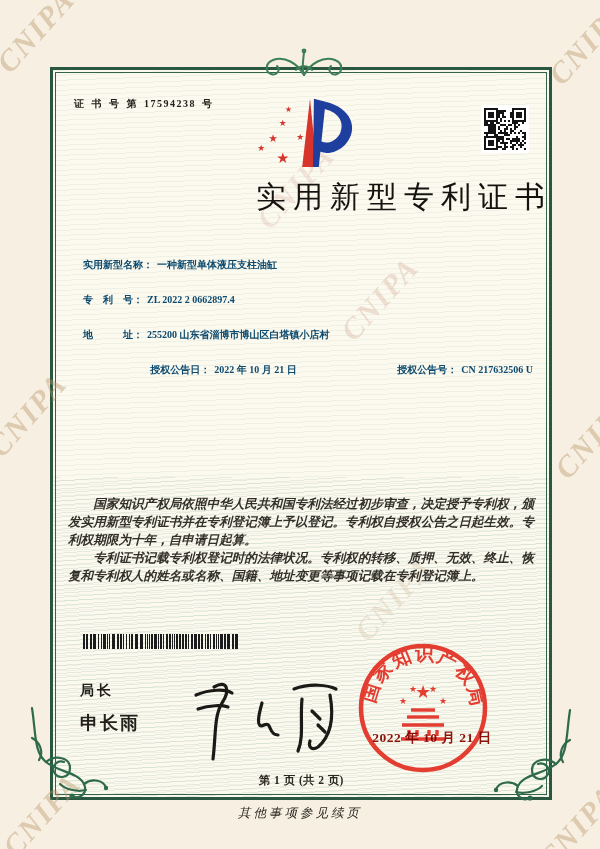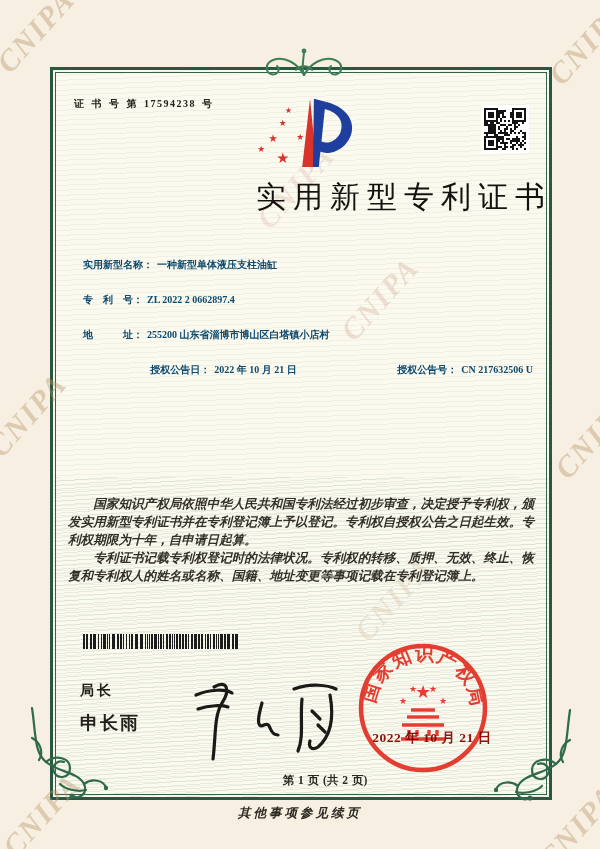--- a/index.html
+++ b/index.html
@@ -70,24 +70,24 @@
 
   .signature{position:absolute;left:118px;top:604px;width:185px;height:95px;}
 
   .seal{position:absolute;left:305px;top:573px;width:136px;height:136px;
       mix-blend-mode:multiply;opacity:0.94;}
   .seal-date{position:absolute;left:296px;top:662px;width:172px;text-align:center;
       font-size:13.5px;font-weight:bold;color:#8e130b;letter-spacing:0.5px;
       mix-blend-mode:multiply;}
 
   .page-number{position:absolute;left:0;top:706px;width:100%;text-align:center;
-      font-size:11.5px;font-weight:600;color:#2c2922;word-spacing:1px;margin-left:24px;}
+      font-size:11.5px;font-weight:600;color:#2c2922;word-spacing:1px;}
 
   .continuation{position:absolute;left:0;top:805px;width:100%;text-align:center;
-      font-size:12.5px;font-weight:bold;font-style:italic;letter-spacing:3px;color:#2c2922;z-index:3;}
+      font-size:12.5px;font-weight:normal;font-style:italic;letter-spacing:3px;color:#2c2922;z-index:3;}
 
   
   .orn{position:absolute;z-index:4;pointer-events:none;}
   .orn-top{left:260px;top:44px;width:88px;height:38px;}
   .orn-bl{left:26px;top:700px;width:100px;height:100px;}
   .orn-br{left:476px;top:702px;width:100px;height:100px;transform:scaleX(-1);}
 </style>
 </head>
 <body>
 

